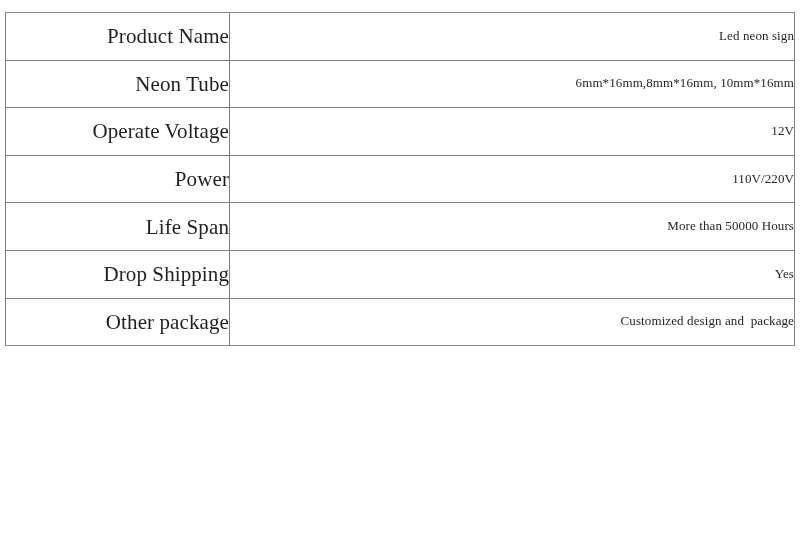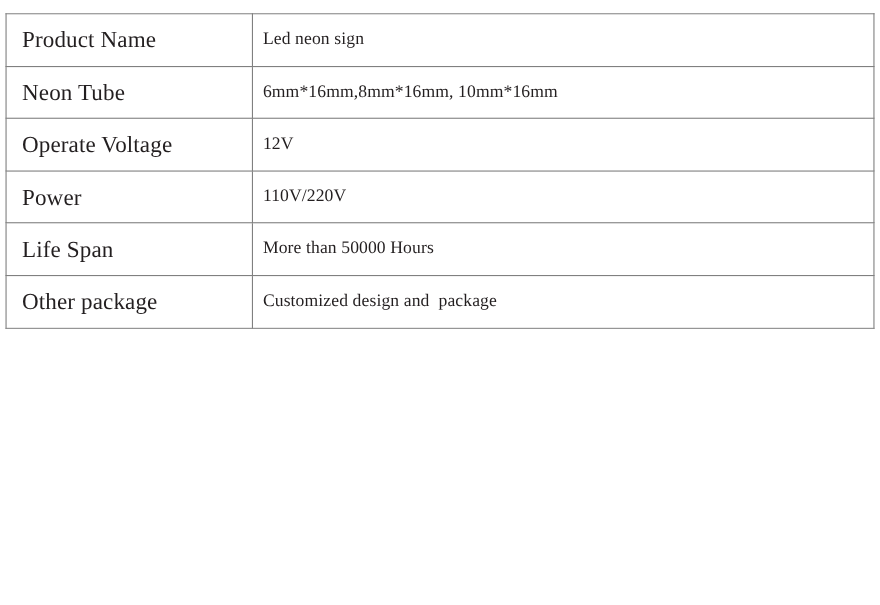--- a/index.html
+++ b/index.html
@@ -42,25 +42,26 @@
 
   .spec-table td {
     border: 1px solid #808080;
     padding: 0 0 0 14px;
     vertical-align: middle;
     font-size: 21px;
     line-height: 1.15;
     letter-spacing: 0.1px;
     white-space: pre;
     color: #231f20;
+    text-align: right;
   }
 
   .spec-table td.value-cell {
     padding-left: 9px;
-    font-size: 16px;
+    font-size: 13px;
   }
 
   .spec-table tr:first-child td {
     border-top: 1px solid #8a8a8a;
   }
   .spec-table tr:last-child td {
     border-bottom: 1px solid #8a8a8a;
   }
 </style>
 </head>
@@ -97,20 +98,24 @@
         <td class="label-cell">Power</td>
         <td class="value-cell">110V/220V</td>
       </tr>
 
       <tr>
         <td class="label-cell">Life Span</td>
         <td class="value-cell">More than 50000 Hours</td>
       </tr>
 
 
+      <tr>
+        <td class="label-cell">Drop Shipping</td>
+        <td class="value-cell">Yes</td>
+      </tr>
 
       <tr>
         <td class="label-cell">Other package</td>
         <td class="value-cell">Customized design and  package</td>
       </tr>
 
     </tbody>
   </table>
 
 </div>

